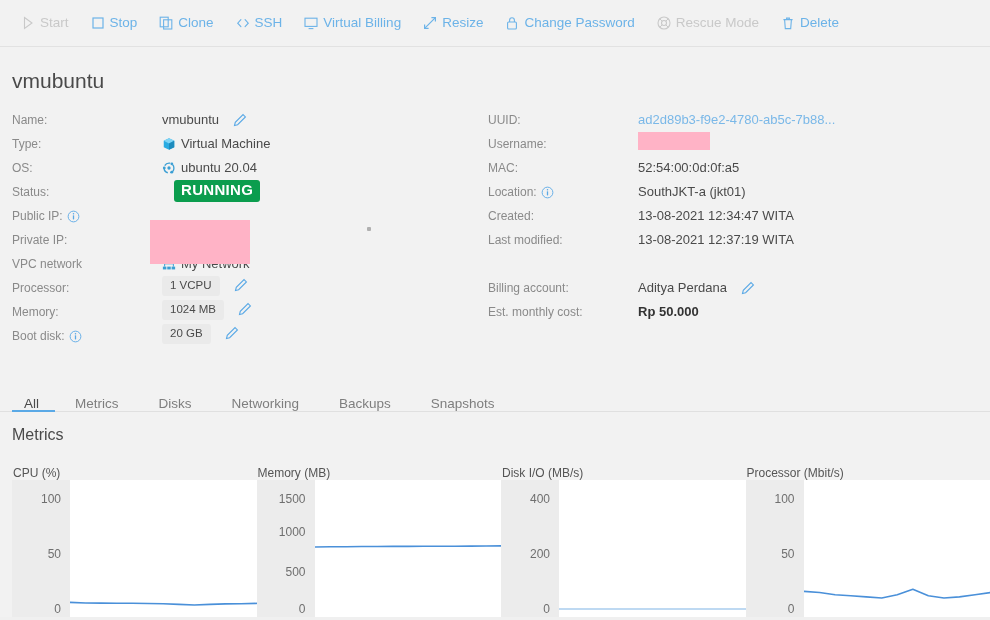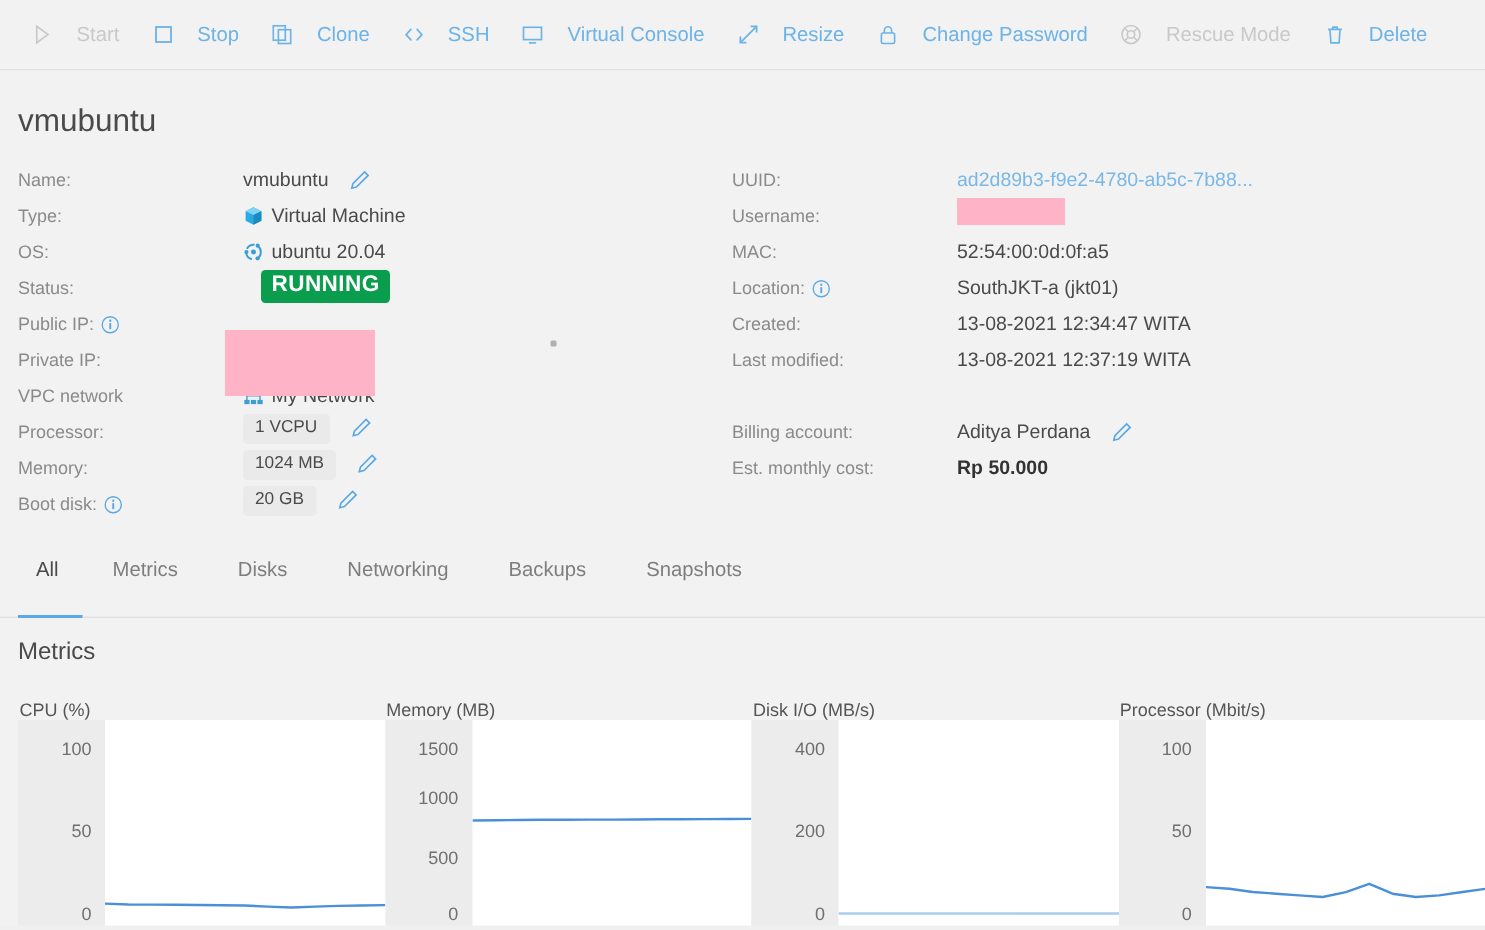--- a/index.html
+++ b/index.html
@@ -17,21 +17,21 @@
   #toolbar {
     height: 47px;
     background: #f2f2f2;
     border-bottom: 1px solid #e2e2e2;
     display: flex;
     align-items: center;
     padding-left: 12px;
     gap: 4px;
   }
   .tb-btn {
-    display: flex; align-items: center; gap: 16px;
+    display: flex; align-items: center; gap: 5px;
     padding: 6px 9px;
     border-radius: 2px;
     color: #6cb3e8;
     font-size: 13.5px;
     white-space: nowrap;
     cursor: pointer;
     line-height: 1;
   }
   .tb-btn.disabled { color: #c9c9c9; cursor: default; }
   .tb-btn.active { background: #e2e2e2; }
@@ -110,21 +110,21 @@
   
   #tabs {
     display: flex; align-items: flex-end;
     height: 42px;
     background: #f2f2f2;
     border-bottom: 1px solid #e0e0e0;
     padding: 0 12px;
     gap: 0;
   }
   .tab {
-    padding: 0 20px 24px;
+    padding: 0 20px 0;
     font-size: 13.5px; color: #7e7e7e;
     cursor: pointer; line-height: 1;
     border-bottom: 2px solid transparent;
     position: relative; top: 1px;
   }
   .tab:first-child { padding-left: 12px; padding-right: 16px; }
   .tab.sel { color: #4a4a4a; border-bottom-color: #5aa9e6; }
 
   
   #metrics { background: #f2f2f2; padding: 14px 0 0 12px; }
@@ -184,21 +184,21 @@
       </span>
       <span>SSH</span>
     </div>
     <div class="tb-btn">
       <span class="tb-ico">
         <svg viewBox="0 0 14 14">
           <rect x="1" y="2.2" width="12" height="8.2" fill="none" stroke="currentColor" stroke-width="1.1"></rect>
           <path d="M4.6 12.6h4.8" stroke="currentColor" stroke-width="1.1"></path>
         </svg>
       </span>
-      <span>Virtual Console</span>
+      <span>Virtual Billing</span>
     </div>
     <div class="tb-btn">
       <span class="tb-ico">
         <svg viewBox="0 0 14 14">
           <path d="M12.4 1.6L1.6 12.4" stroke="currentColor" stroke-width="1.2"></path>
           <path d="M8.4 1.6h4v4M5.6 12.4h-4v-4" fill="none" stroke="currentColor" stroke-width="1.2"></path>
         </svg>
       </span>
       <span>Resize</span>
     </div>

